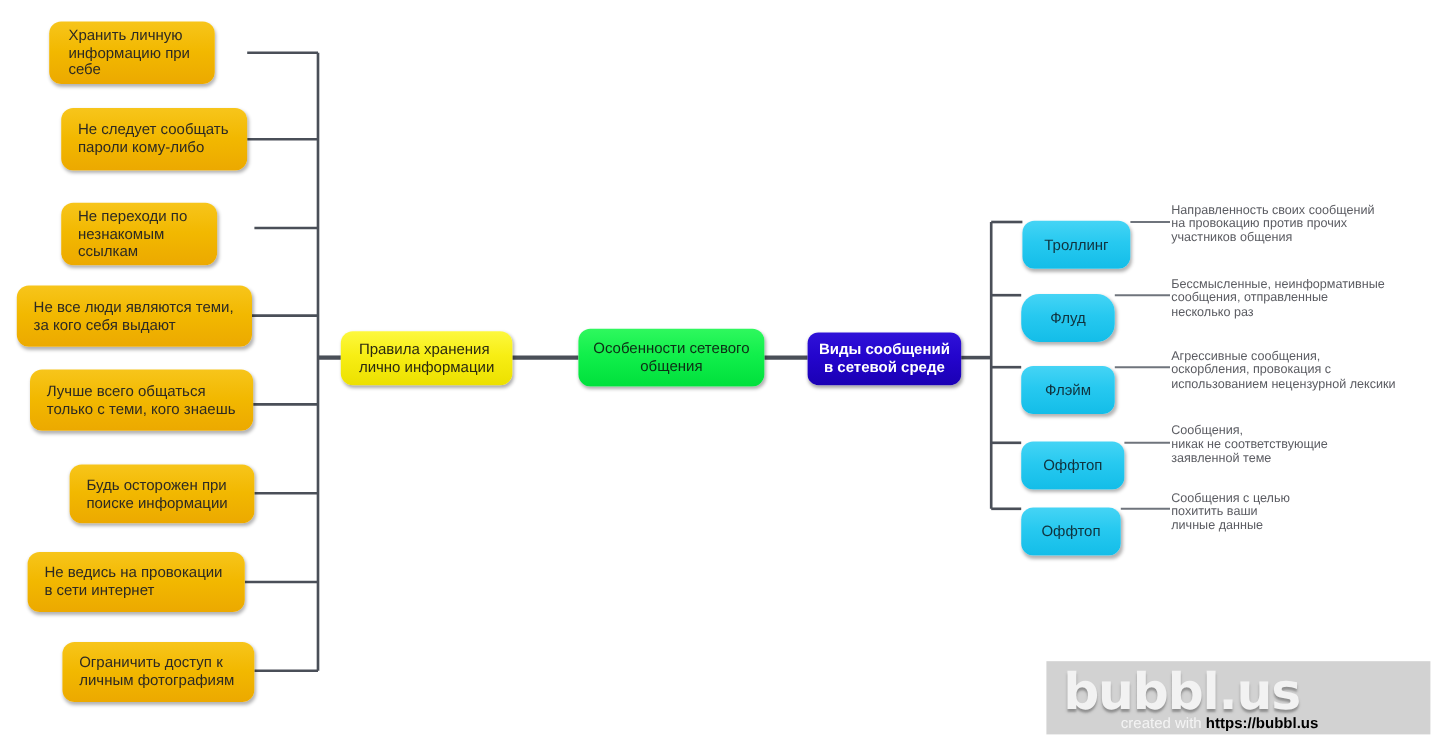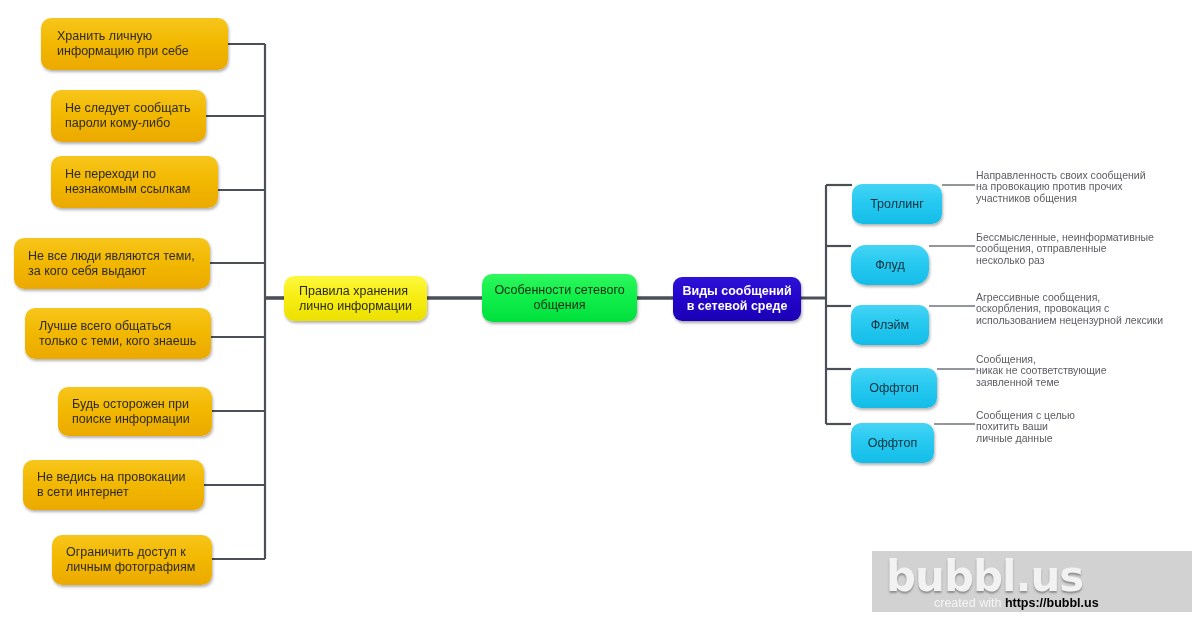--- a/index.html
+++ b/index.html
@@ -165,25 +165,25 @@
     <g fill="none" stroke="#6f747c" stroke-width="1.6">
 
       <path d="M942,185 L975,185"></path>
       <path d="M929,246 L975,246"></path>
       <path d="M929,306 L975,306"></path>
       <path d="M937,369 L975,369"></path>
       <path d="M934,424 L975,424"></path>
     </g>
   </svg>
 
-  <div class="node leaf-left" style="left:41px;  top:18px;  width:187px; height:52px;padding-left:16px;">Хранить личную
+  <div class="node leaf-left" style="left:41px;  top:18px;  width:138px; height:52px;padding-left:16px;">Хранить личную
 информацию при себе</div>
   <div class="node leaf-left" style="left:51px;  top:90px;  width:155px; height:52px;">Не следует сообщать
 пароли кому-либо</div>
-  <div class="node leaf-left" style="left:51px;  top:156px; width:167px; height:52px;">Не переходи по
+  <div class="node leaf-left" style="left:51px;  top:169px; width:130px; height:52px;">Не переходи по
 незнакомым ссылкам</div>
   <div class="node leaf-left" style="left:14px;  top:238px; width:196px; height:51px;">Не все люди являются теми,
 за кого себя выдают</div>
   <div class="node leaf-left" style="left:25px;  top:308px; width:186px; height:51px;">Лучше всего общаться
 только с теми, кого знаешь</div>
   <div class="node leaf-left" style="left:58px;  top:387px; width:154px; height:49px;">Будь осторожен при
 поиске информации</div>
   <div class="node leaf-left" style="left:23px;  top:460px; width:181px; height:50px;">Не ведись на провокации
 в сети интернет</div>
   <div class="node leaf-left" style="left:52px;  top:535px; width:160px; height:50px;">Ограничить доступ к

